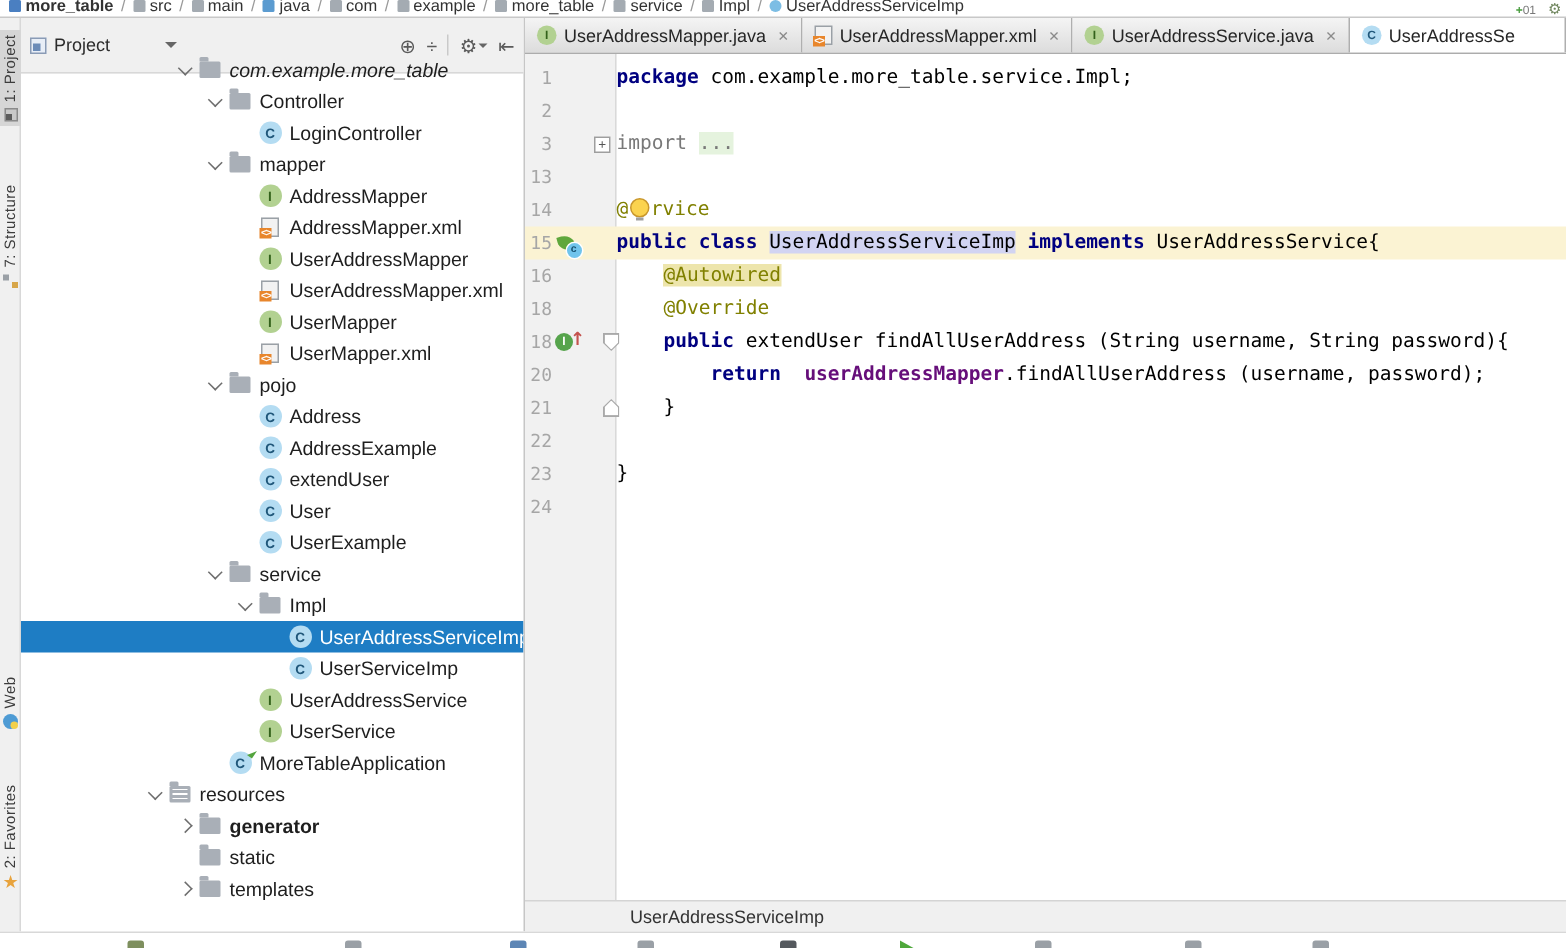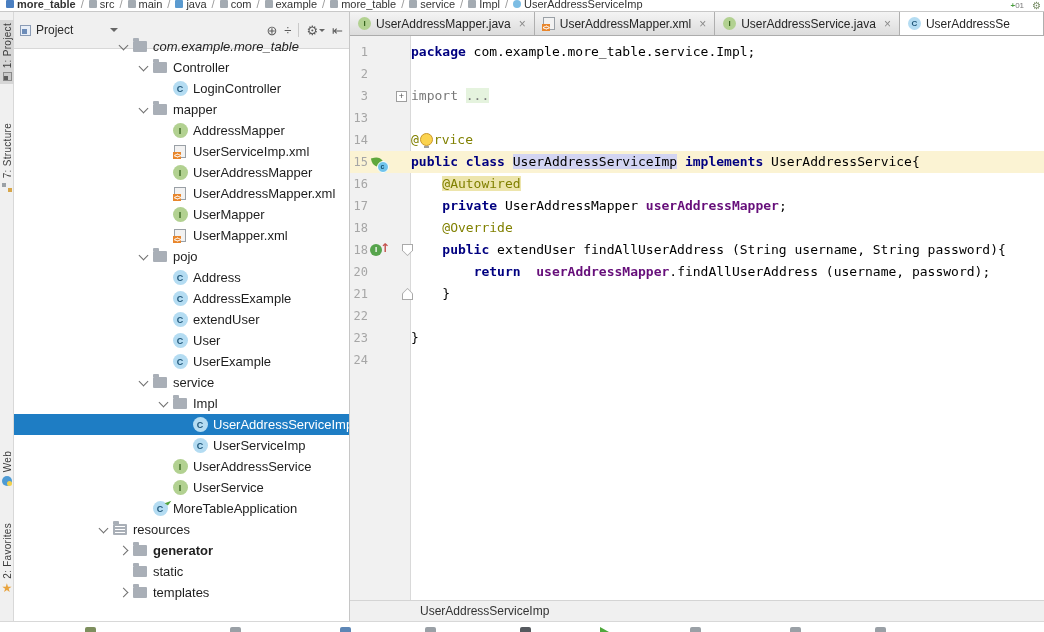--- a/index.html
+++ b/index.html
@@ -278,21 +278,21 @@
         </span>
         <span>AddressMapper</span>
       </div>
       <div class="trow" style="padding-left: 140px;">
         <span class="chev-slot"></span>
         <span class="ticon">
           <span class="ic ic-xml">
             <span class="xmlb">&lt;&gt;</span>
           </span>
         </span>
-        <span>UserServiceImp.xml</span>
+        <span>AddressMapper.xml</span>
       </div>
       <div class="trow" style="padding-left: 140px;">
         <span class="chev-slot"></span>
         <span class="ticon">
           <span class="ic circ ic-interface">I</span>
         </span>
         <span>UserAddressMapper</span>
       </div>
       <div class="trow" style="padding-left: 140px;">
         <span class="chev-slot"></span>
@@ -521,26 +521,20 @@
             </span>
           </span>
           <span class="fslot"></span>
           <span class="ctext"><span class="tk-kw">public class </span><span class="tk-plain bg-caret-word">UserAddressServiceImp</span><span class="tk-plain"> </span><span class="tk-kw">implements</span><span class="tk-plain"> UserAddressService{</span></span>
         </div>
         <div class="cline">
           <span class="lnum">16</span>
           <span class="gslot"></span>
           <span class="fslot"></span>
           <span class="ctext"><span class="tk-plain">    </span><span class="tk-ann bg-warn">@Autowired</span></span>
-        </div>
-        <div class="cline">
-          <span class="lnum">17</span>
-          <span class="gslot"></span>
-          <span class="fslot"></span>
-          <span class="ctext"><span class="tk-plain">    </span><span class="tk-kw">private</span><span class="tk-plain"> UserAddressMapper </span><span class="tk-field">userAddressMapper</span><span class="tk-plain">;</span></span>
         </div>
         <div class="cline">
           <span class="lnum">18</span>
           <span class="gslot"></span>
           <span class="fslot"></span>
           <span class="ctext"><span class="tk-plain">    </span><span class="tk-ann">@Override</span></span>
         </div>
         <div class="cline">
           <span class="lnum">18</span>
           <span class="gslot">

